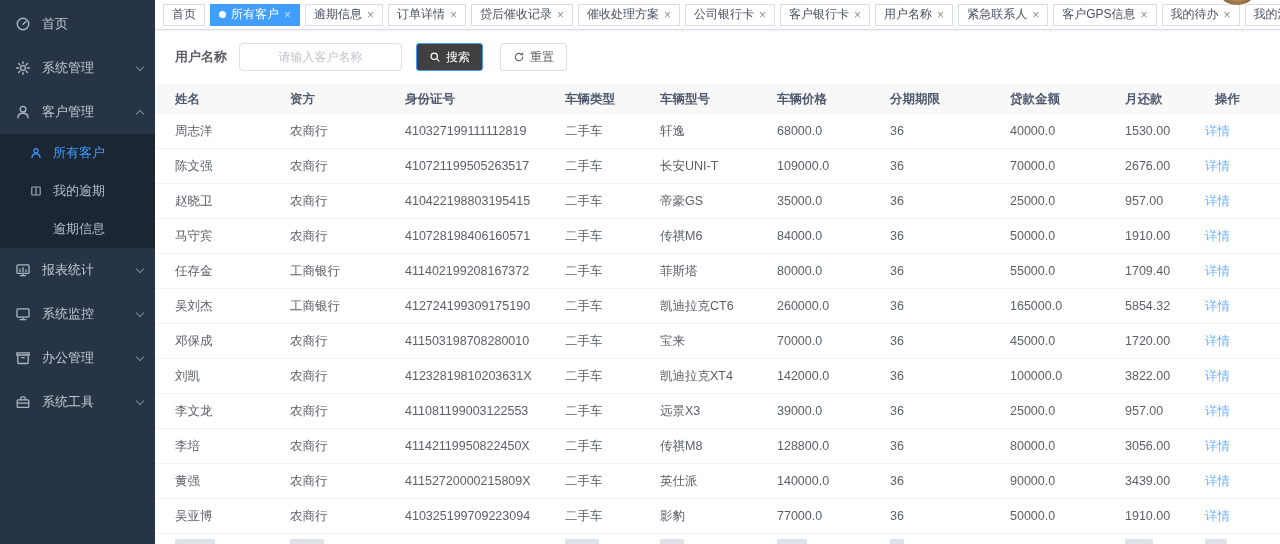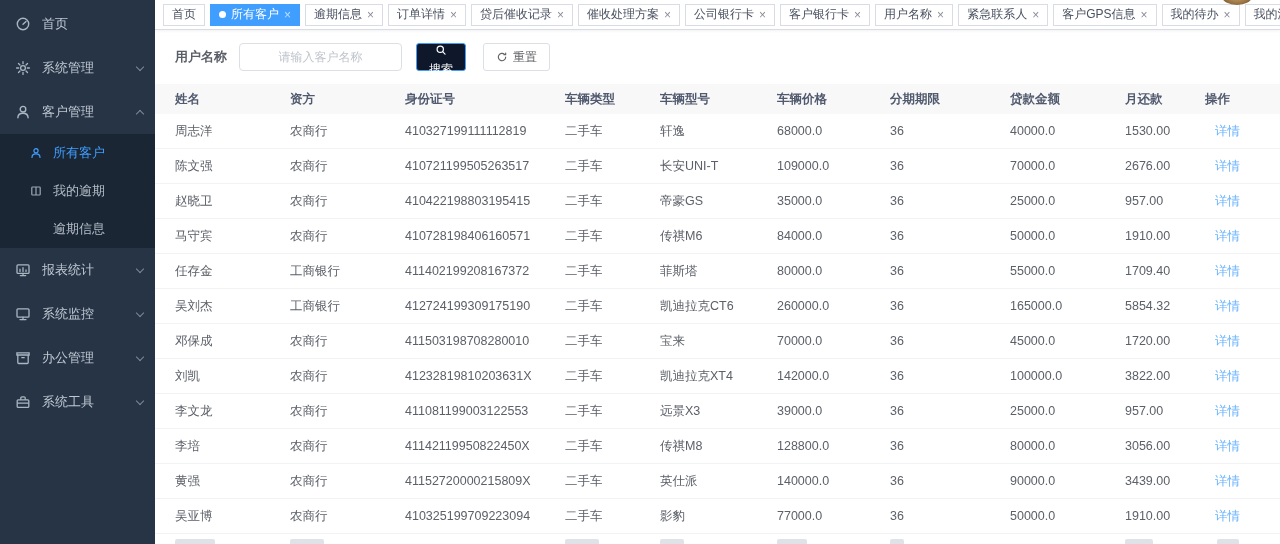--- a/index.html
+++ b/index.html
@@ -29,31 +29,31 @@
   .tab.active { background:#409eff; border-color:#409eff; color:#fff; }
   .avatar-partial { position:absolute; top:-12px; right:28px; width:30px; height:17px; border-radius:50%; background:radial-gradient(ellipse at 50% 30%, #caa36a 20%, #8a6438 75%, #5f4526 100%); }
 
   
   .search-row { height:54px; flex:none; display:flex; align-items:center; padding-left:20px; }
   .search-label { font-size:13px; font-weight:700; color:#5a5e66; margin-right:12px; }
   .search-input { width:163px; height:28px; border:1px solid #dcdfe6; border-radius:4px; padding:0 10px; font-size:12px; color:#606266; outline:none; font-family:inherit;text-align:center; }
   .search-input::placeholder { color:#bfc4cc; }
   .btn { height:28px; padding:0 12px; border-radius:3px; font-size:12px; display:inline-flex; align-items:center; gap:5px; cursor:pointer; font-family:inherit; }
   .btn svg { width:12px; height:12px; display:block; }
-  .btn-primary { background:#0f172a; border:1px solid #409eff; color:#fff; margin-left:14px;flex-direction:column; }
+  .btn-primary { background:#404040; border:1px solid #409eff; color:#fff; margin-left:14px; }
   .btn-plain { background:#fff; border:1px solid #dcdfe6; color:#606266; margin-left:17px; }
 
   
   .table { flex:1; min-height:0; overflow:hidden; font-size:12.5px; }
   .trow { display:grid; grid-template-columns:115px 115px 160px 95px 117px 113px 120px 115px 80px 1fr; padding:0 30px 0 20px; align-items:center; }
   .thead { height:30px; background:#f8f8f9; color:#515a6e; font-weight:700; font-size:12.5px; }
-  .thead .cell.action { text-align:left; }
+  .thead .cell.action { text-align:center; }
   .tr { height:35px; color:#5c6068; border-bottom:1px solid #f2f3f5; background:#fff; }
   .cell { overflow:hidden; white-space:nowrap; }
-  .cell.action { text-align:center; }
+  .cell.action { text-align:left; }
   .detail-link { color:#66b1ff; cursor:pointer; text-decoration:none; }
   .tr.partial { border-bottom:none; align-items:start; padding-top:5px; }
   .tr.partial .bar { display:inline-block; height:12px; background:#dfe3e8; border-radius:2px; }
 </style>
 </head>
 <body>
 
 <aside class="sidebar">
   <nav id="side-nav">
       <div class="side-item">

